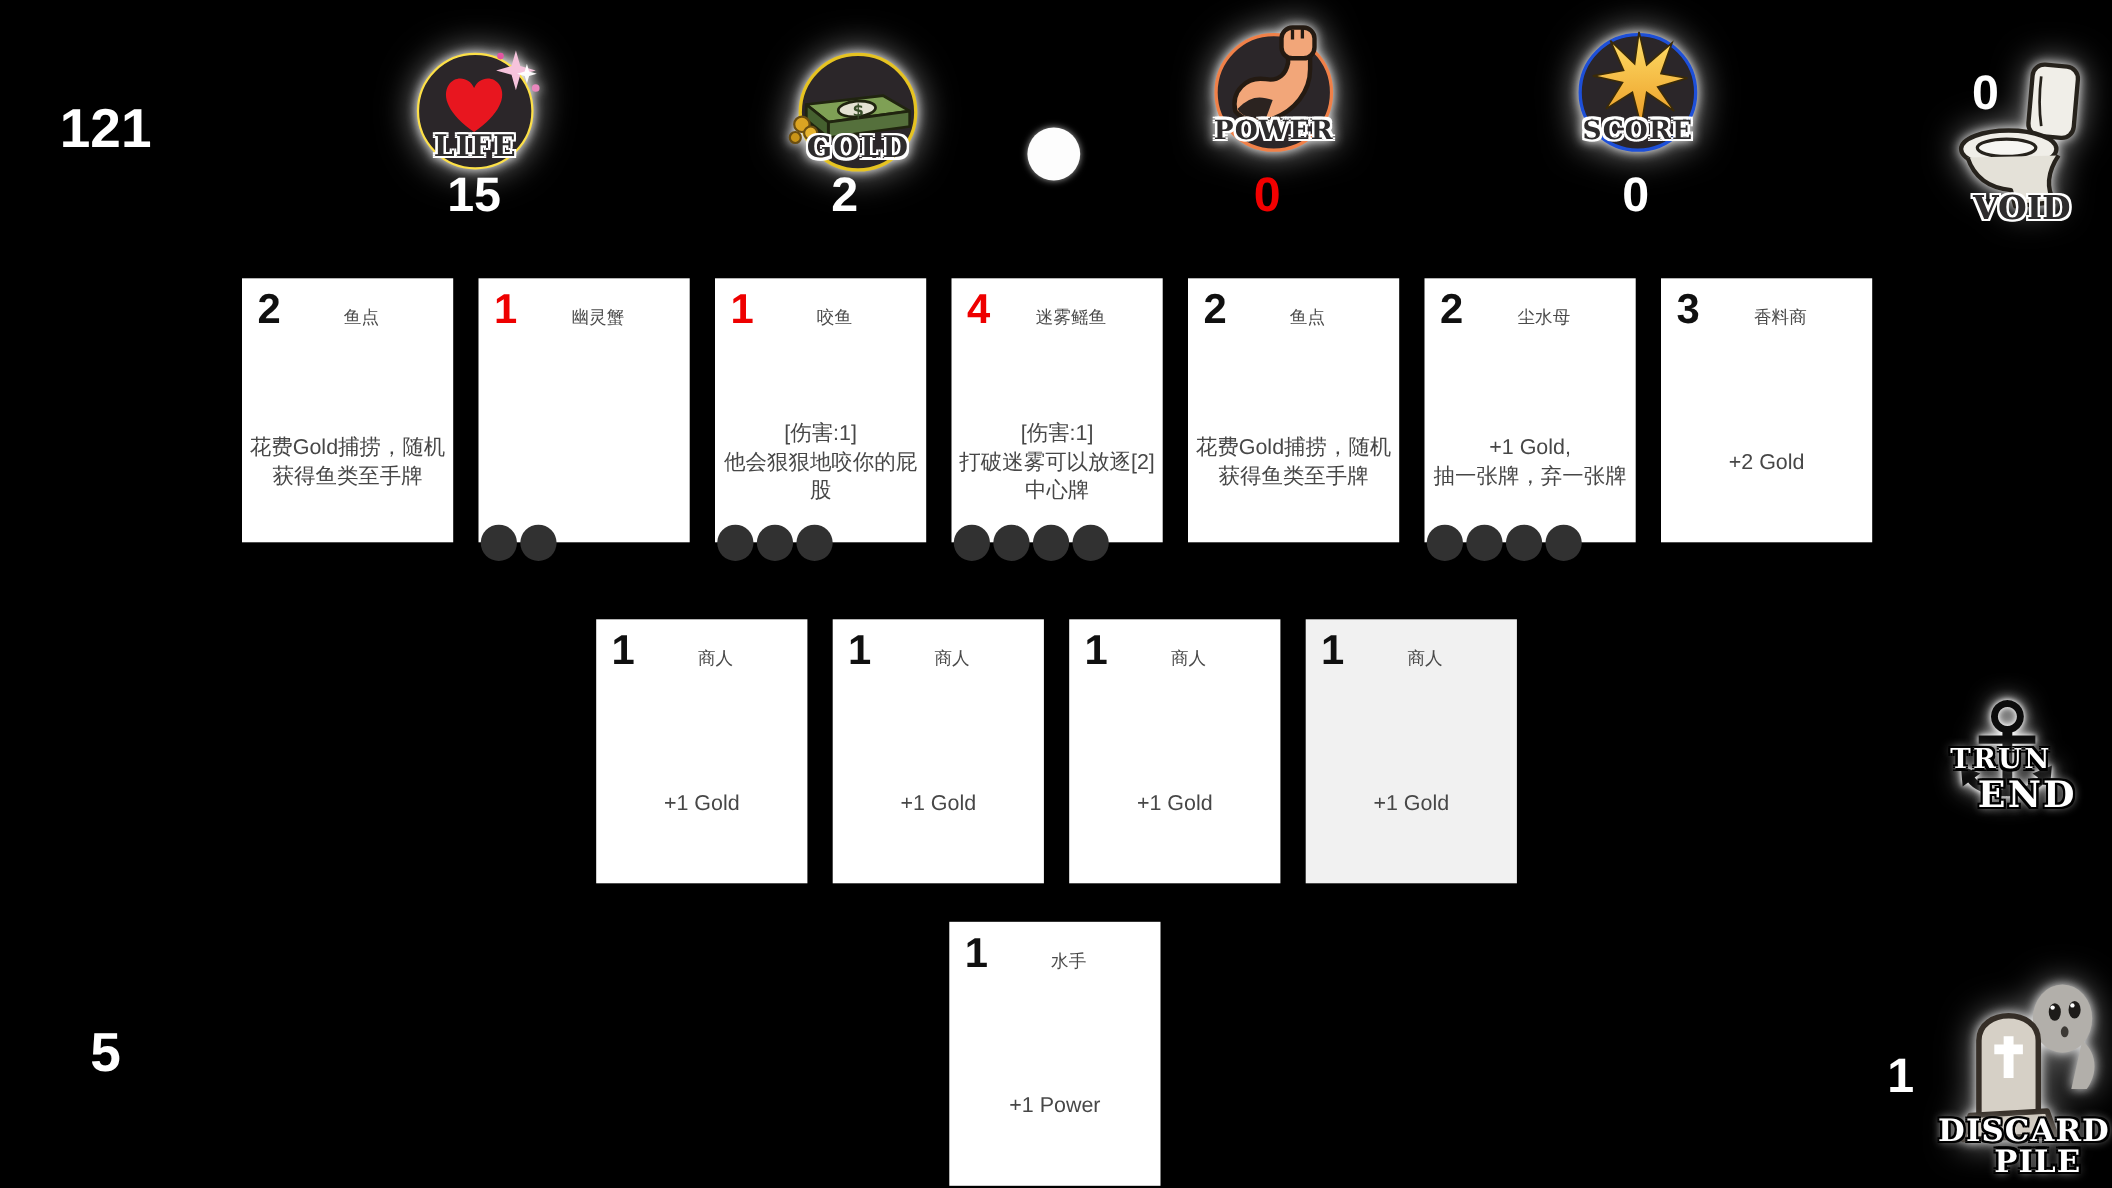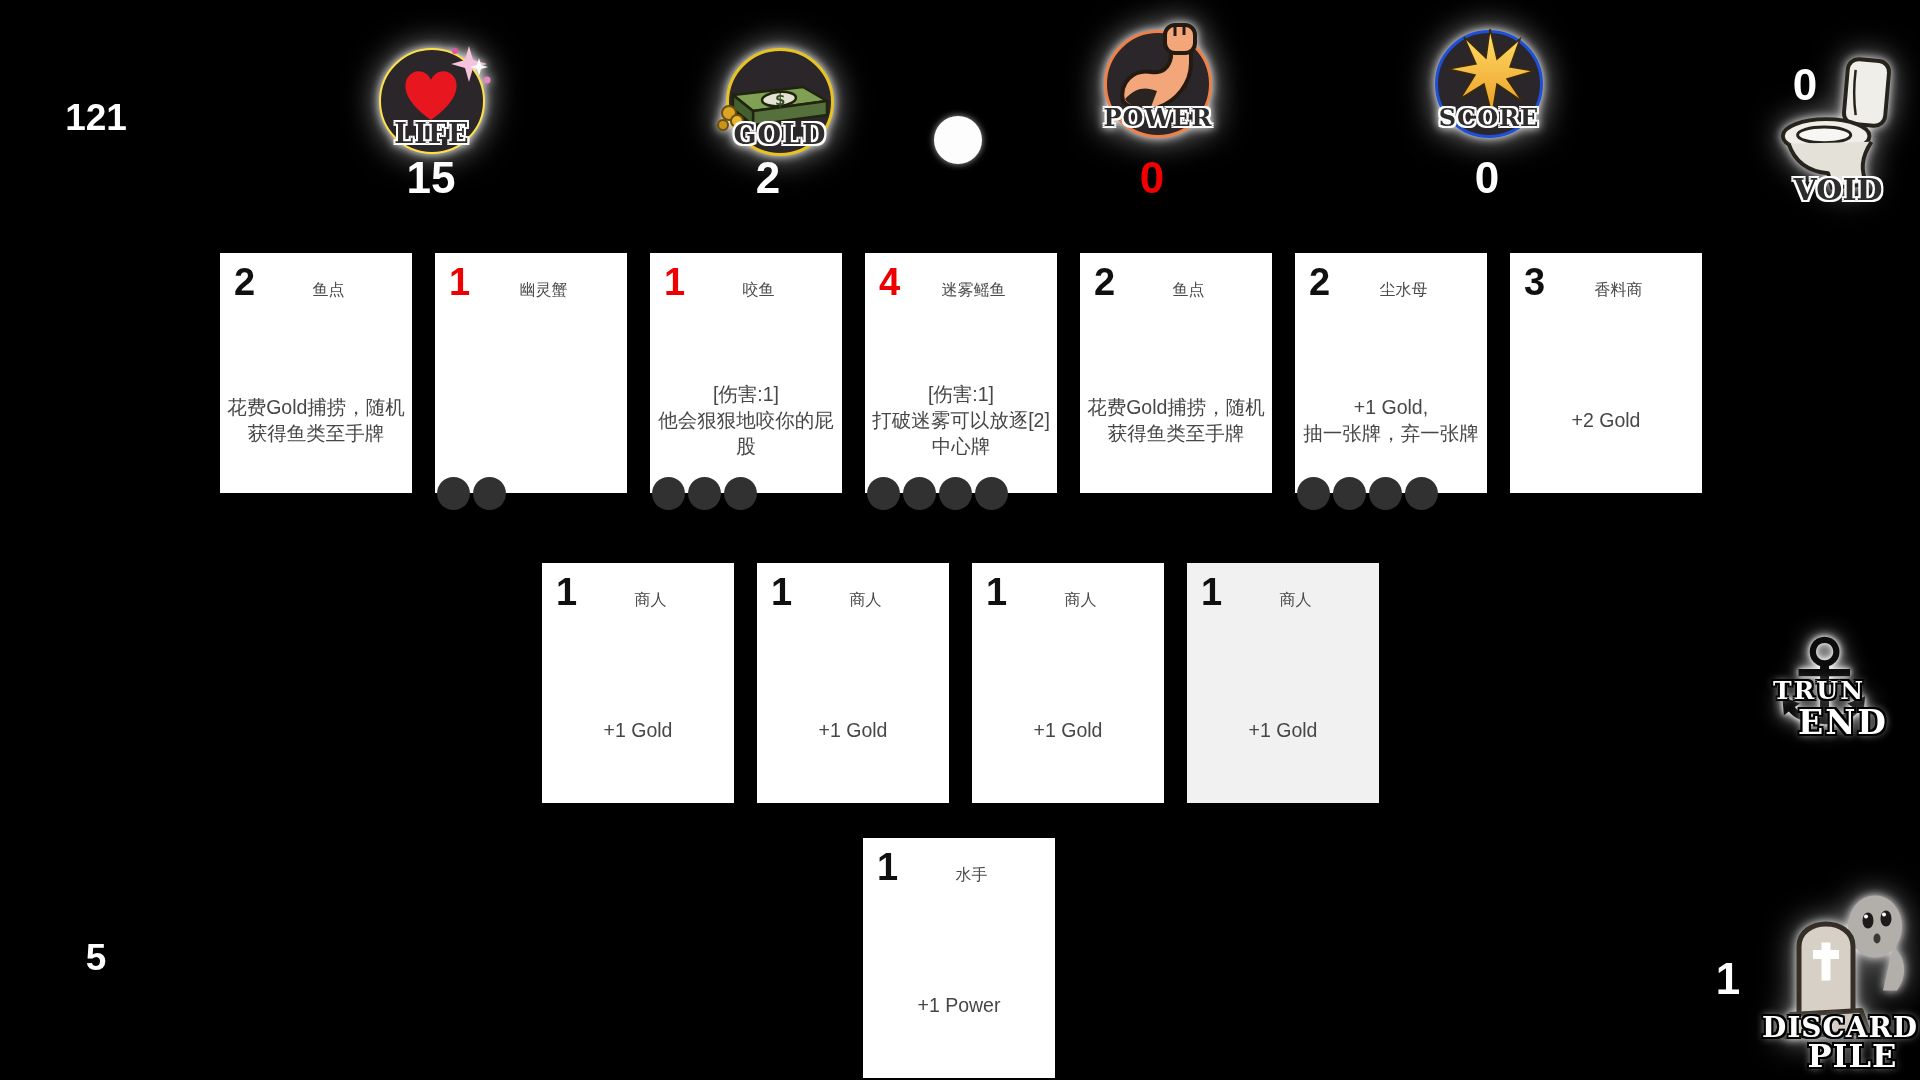--- a/index.html
+++ b/index.html
@@ -6,21 +6,21 @@
   .stage {
     position:relative; width:1920px; height:1080px; background:#000;
     overflow:hidden; font-family:"Liberation Sans", sans-serif;
   }
   
   .hud-num {
     position:absolute; transform:translate(-50%,-50%);
     color:#fff; font-weight:bold; font-size:44px; line-height:1;
     font-family:"Liberation Sans", sans-serif; white-space:nowrap;
   }
-  .hud-num.big { font-size:37px; }
+  .hud-num.big { font-size:50px; }
   .hud-num.red { color:#f20000; }
 
   
   .badge-wrap {
     position:absolute; transform:translate(-50%,-50%);
     filter:drop-shadow(0 0 5px rgba(255,255,255,.95)) drop-shadow(0 0 16px rgba(255,255,255,.55));
   }
   .badge {
     width:102px; height:102px; border-radius:50%;
     background:#2b2629; position:relative;
@@ -329,16 +329,16 @@
         <circle cx="119" cy="24" r="2" fill="#fff"></circle>
         <ellipse cx="112" cy="48" rx="3.5" ry="5" fill="#3c3935"></ellipse>
         <g stroke="#352e27" stroke-width="5" stroke-linejoin="round">
           <path d="M34 124 V56 C34 26 88 26 88 56 V124 Z" fill="#d6d0c6"></path>
           <path d="M26 124 L96 120 L104 142 L20 146 Z" fill="#ccc5ba"></path>
         </g>
         <path d="M61 52 V90 M48 64 H74" stroke="#ffffff" stroke-width="9" fill="none"></path>
       </svg>
     </div>
     <div class="black-outline-label" style="left:75px; top:136px; font-size:28px; letter-spacing:1px;">DISCARD</div>
-    <div class="black-outline-label" style="left:75px; top:164px; font-size:32px; letter-spacing:1px;padding-left:25px;">PILE</div>
+    <div class="black-outline-label" style="left:75px; top:164px; font-size:28px; letter-spacing:1px;padding-left:25px;">PILE</div>
   </div>
 
 </div>
 
 </body></html>

